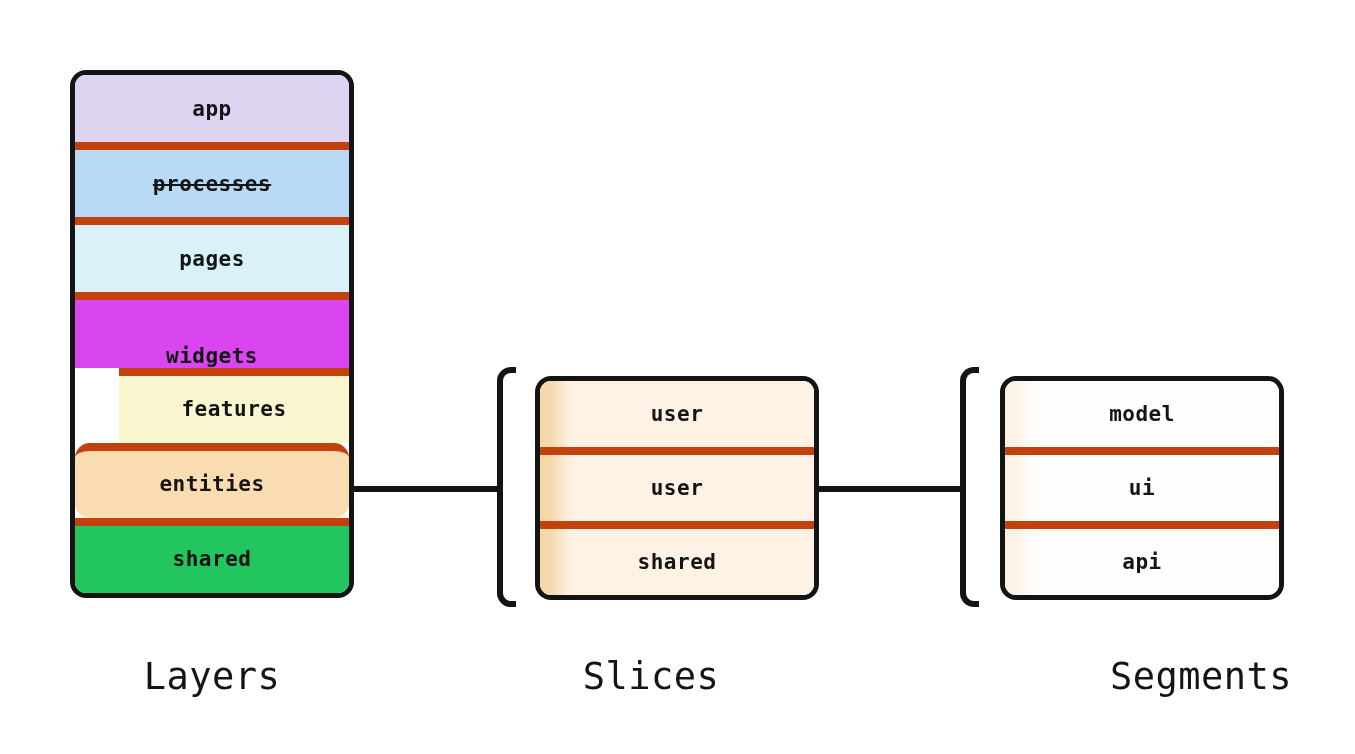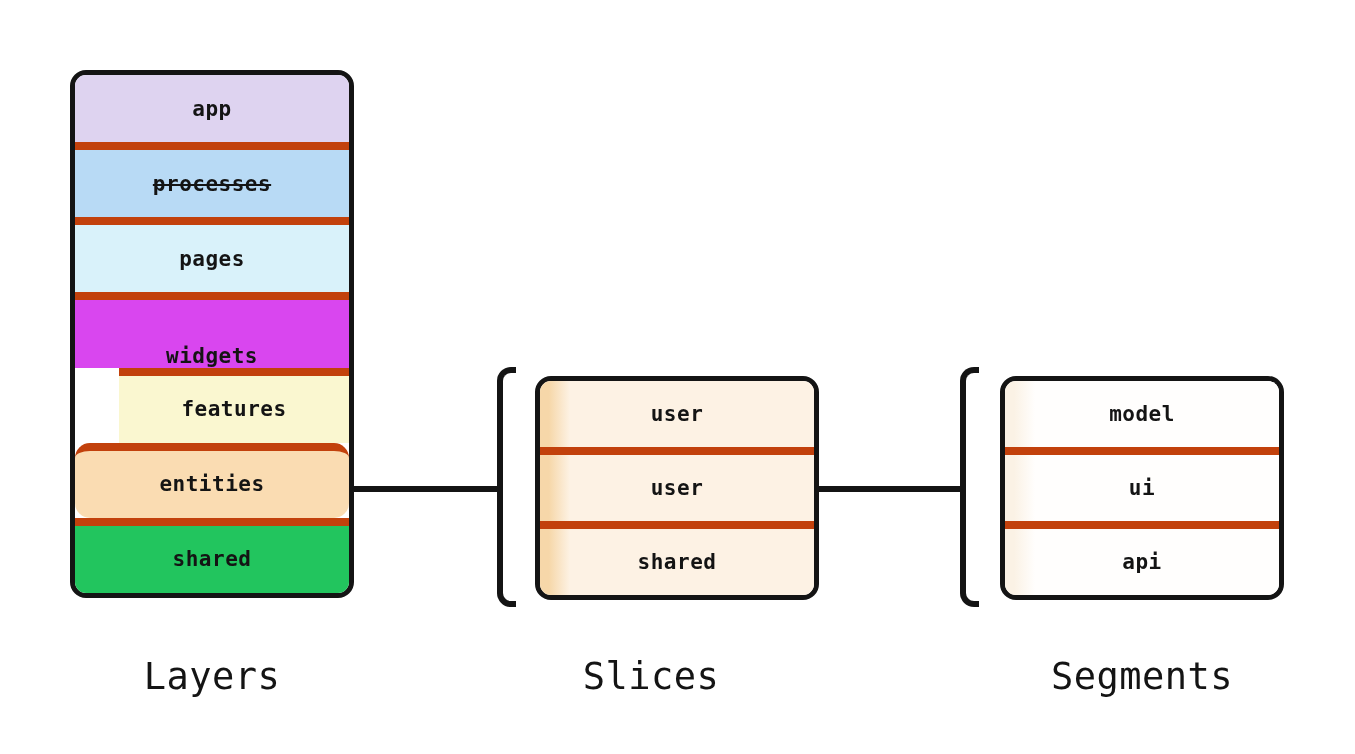--- a/index.html
+++ b/index.html
@@ -85,21 +85,21 @@
     top: 636px;
     width: 284px;
     text-align: center;
     font-size: 37px;
     font-weight: normal;
     letter-spacing: 0.5px;
     margin-top: 19px;
   }
   #layers-caption { left: 70px; }
   #slices-caption { left: 509px; }
-  #segments-caption { left: 1000px; }
+  #segments-caption { left: 1059px; }
 </style>
 </head>
 <body>
 
 <div class="canvas">
 
   <div class="stack" id="layers-stack">
     <div class="row" style="background: rgb(222, 211, 240);">
       <span class="row-label">app</span>
     </div>

